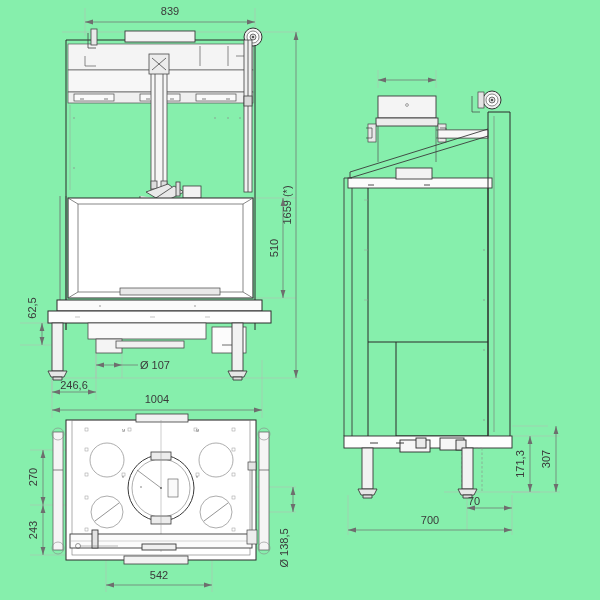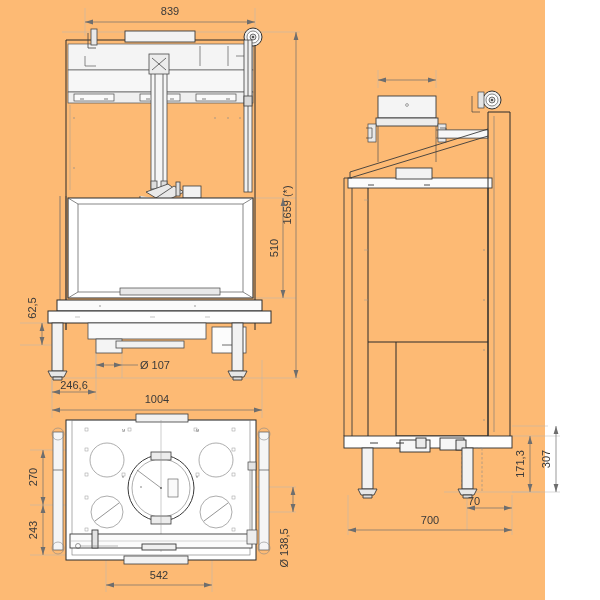--- a/index.html
+++ b/index.html
@@ -1,18 +1,18 @@
 <!DOCTYPE html>
 <html><head>
 <meta charset="utf-8">
 <style>
   html,body{margin:0;padding:0;background:#ffffff;}
   body{width:600px;height:600px;overflow:hidden;
        font-family:"Liberation Sans","DejaVu Sans",sans-serif;}
-  #stage{position:relative;width:545px;height:600px;background:#fdba74;}
+  #stage{position:relative;width:600px;height:600px;background:#86efac;}
   svg{display:block;}
   .dimtext{font-family:"Liberation Sans","DejaVu Sans",sans-serif;
            font-size:11px;fill:#3a3a3a;}
 </style>
 </head>
 <body>
 
 <div id="stage">
 <svg width="600" height="600" viewBox="0 0 600 600">
 

